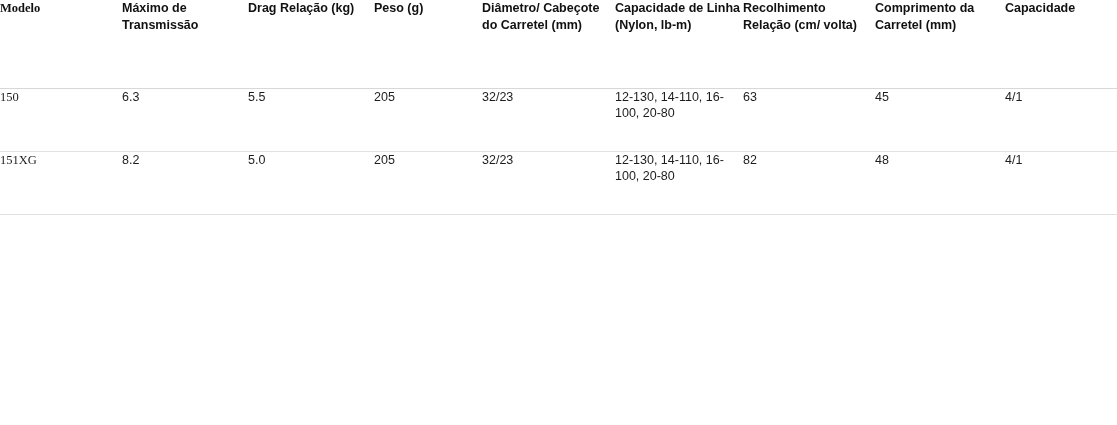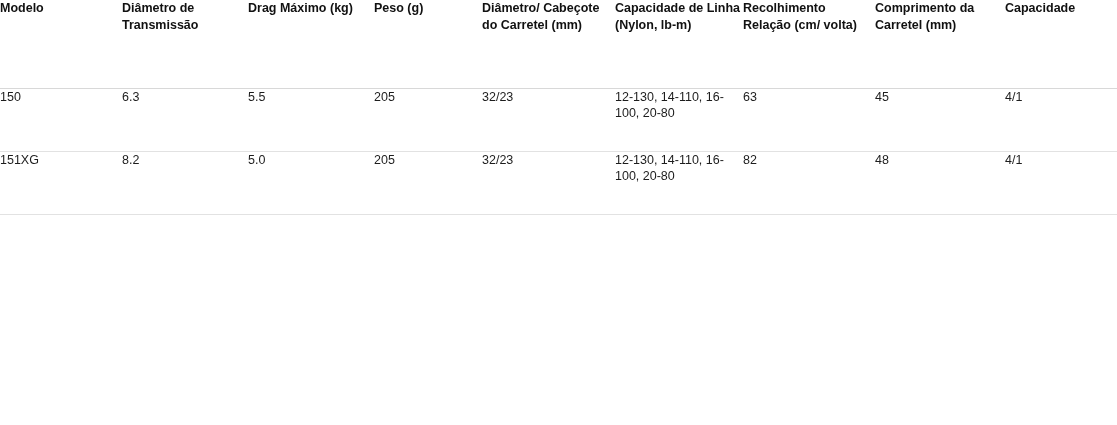--- a/index.html
+++ b/index.html
@@ -42,39 +42,39 @@
     border-bottom: 1px solid #e2e2e2;
   }
   tbody td {
     height: 63px;
     padding-top: 19px;
     box-sizing: border-box;
     font-weight: normal;
     color: #1d1d1d;
   }
   
-  .c0 { width: 122px; padding-left: 26px; }
+  .c0 { width: 122px; padding-left: 26px; font-family: Liberation Serif, serif; }
   .c1 { width: 126px; }
   .c2 { width: 126px; }
   .c3 { width: 108px; }
   .c4 { width: 133px; }
   .c5 { width: 128px; }
   .c6 { width: 132px; }
   .c7 { width: 130px; }
   .c8 { width: 112px; }
 </style>
 </head>
 <body>
 
 <table class="spec-table">
   <thead>
     <tr>
       <th class="c0">Modelo</th>
-      <th class="c1">Diâmetro de Transmissão</th>
-      <th class="c2">Drag Máximo (kg)</th>
+      <th class="c1">Máximo de Transmissão</th>
+      <th class="c2">Drag Relação (kg)</th>
       <th class="c3">Peso (g)</th>
       <th class="c4">Diâmetro/ Cabeçote do Carretel (mm)</th>
       <th class="c5">Capacidade de Linha (Nylon, lb-m)</th>
       <th class="c6">Recolhimento Relação (cm/ volta)</th>
       <th class="c7">Comprimento da Carretel (mm)</th>
       <th class="c8">Capacidade</th>
     </tr>
   </thead>
   <tbody>
     <tr>

